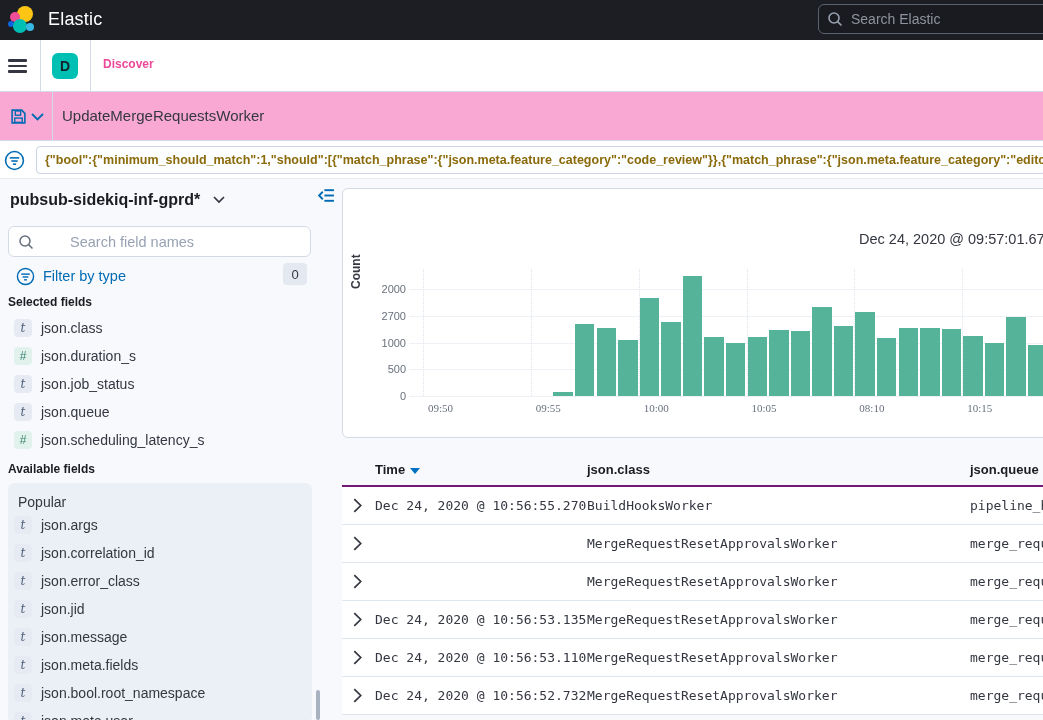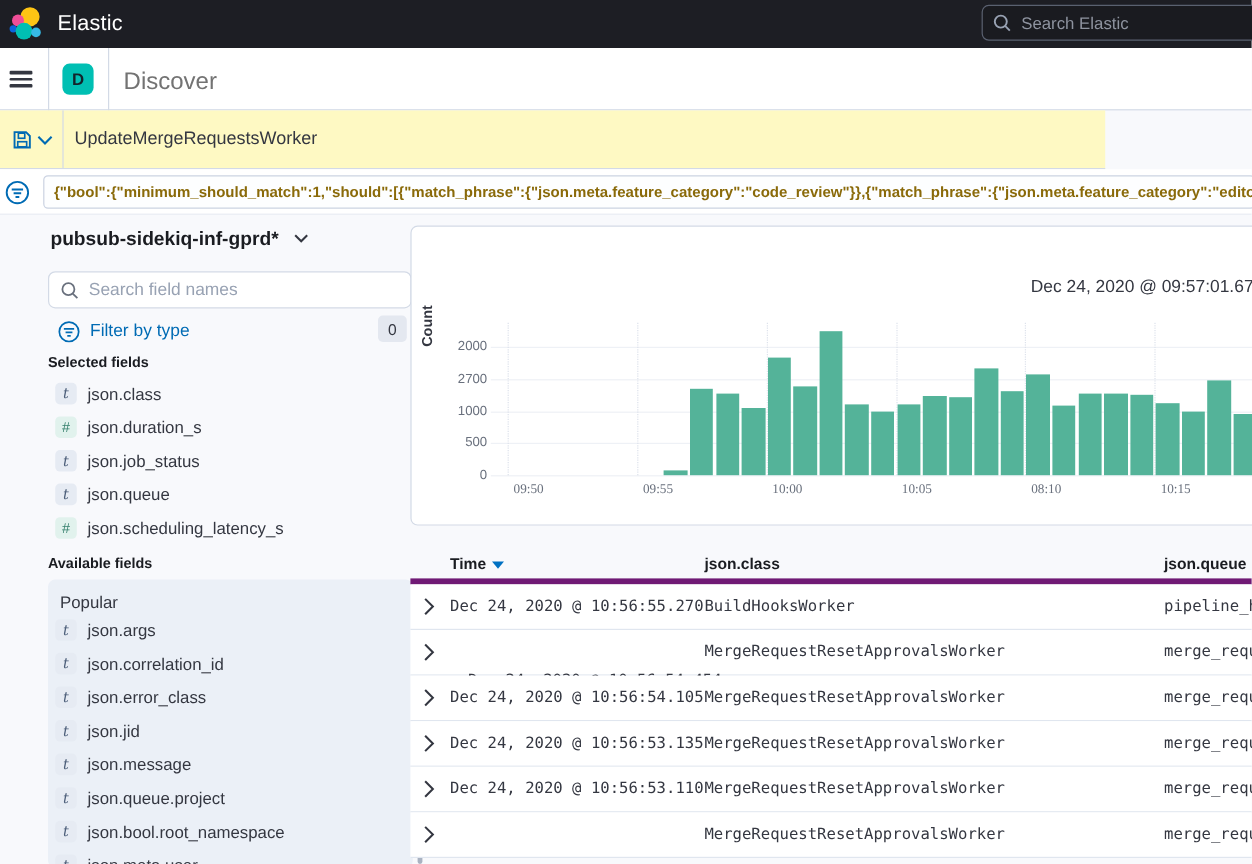--- a/index.html
+++ b/index.html
@@ -15,39 +15,39 @@
                 border:1px solid #5A6170; border-radius:6px; display:flex; align-items:center; padding:0 8px; }
   #hdr-search .ph { color:#8E939F; font-size:14px; margin-left:8px; }
 
   
   #navbar { position:absolute; left:0; top:40px; width:1043px; height:52px; background:#fff; border-bottom:1px solid #D3DAE6; }
   .vdiv { position:absolute; top:0; width:1px; height:52px; background:#D3DAE6; }
   #burger { position:absolute; left:8px; top:19px; width:19px; height:14px; cursor:pointer; }
   #burger div { height:2.6px; background:#343741; border-radius:1px; margin-bottom:3.1px; }
   #appbadge { position:absolute; left:52px; top:13px; width:26px; height:26px; background:#00BFB3; border-radius:6px;
               color:#13232B; font-weight:bold; font-size:14px; display:flex; align-items:center; justify-content:center; }
-  #crumb { position:absolute; left:103px; top:17px; font-size:20px; color:#737373; }
-
-  
-  #querybar { position:absolute; left:0; top:92px; width:921px; height:49px; background:#fef9c3; border-bottom:1px solid #D3DAE6; }
+  #crumb { position:absolute; left:103px; top:17px; font-size:12px; color:#ec4899;font-weight:bold; }
+
+  
+  #querybar { position:absolute; left:0; top:92px; width:1043px; height:49px; background:#f9a8d4; border-bottom:1px solid #D3DAE6; }
   #querybar .vdiv2 { position:absolute; left:52px; top:0; width:1px; height:48px; background:#D3DAE6; }
   #query-text { position:absolute; left:62px; top:15px; font-size:15px; color:#343741; white-space:nowrap; }
 
   
   #filterbar { position:absolute; left:0; top:141px; width:1043px; height:38px; background:#fff; border-bottom:1px solid #E8ECF3; }
   #filter-pill { position:absolute; left:36px; top:5px; width:1010px; height:28px; background:#FDFEFF;
                  border:1px solid #CBD3E2; border-radius:4px; overflow:hidden; white-space:nowrap;
                  font-size:12.5px; font-weight:bold; color:#8A6A0A; line-height:26px; padding:0 8px; cursor:pointer; }
 
   
-  #sidebar { position:absolute; left:0; top:179px; width:340px; height:541px;margin-left:32px; }
+  #sidebar { position:absolute; left:0; top:179px; width:340px; height:541px; }
   #idx-title { position:absolute; left:10px; top:12px; font-size:16px; font-weight:bold; color:#1A1C21; cursor:pointer; }
   #collapse-btn { position:absolute; left:318px; top:9px; cursor:pointer; }
   #field-search { position:absolute; left:8px; top:47px; width:303px; height:31px; background:#fff;
-                  border:1px solid #D3DAE6; border-radius:6px; display:flex; align-items:center; padding:0 9px; }
+                  border:1px solid #D3DAE6; border-radius:6px; display:flex; align-items:center; padding:0 9px;gap:28px; }
   #field-search .ph { color:#98A2B3; font-size:14.5px; margin-left:8px; }
   #filter-type { position:absolute; left:16px; top:86px; height:22px; display:flex; align-items:center; cursor:pointer; }
   #filter-type span { color:#006BB4; font-size:14.5px; margin-left:8px; }
   #filter-count { position:absolute; left:283px; top:84px; width:24px; height:22px; background:#E4E8F0; border-radius:4px;
                   font-size:13px; color:#343741; display:flex; align-items:center; justify-content:center; }
   .side-h { position:absolute; left:8px; font-size:12px; font-weight:bold; color:#1A1C21; }
   #selected-list { position:absolute; left:0; top:135px; width:340px; }
   .fitem { position:absolute; left:14px; height:20px; display:flex; align-items:center; cursor:pointer; }
   .fbadge { width:18px; height:18px; border-radius:4px; font-size:12px; display:flex; align-items:center;
             justify-content:center; margin-right:9px; font-family:"DejaVu Serif", serif; font-style:italic; }
@@ -65,21 +65,21 @@
   #ylab { position:absolute; left:6px; top:100px; font-size:12px; font-weight:bold; color:#343741;
           transform:rotate(-90deg); transform-origin:left top; }
   .ytick { position:absolute; left:28px; width:35px; text-align:right; font-size:11px; color:#69707D; }
   .xtick { position:absolute; top:213px; width:60px; text-align:right; font-size:11px; color:#69707D;font-family:Liberation Serif, serif; }
   .hgrid { position:absolute; left:66px; right:0; height:1px; background:#EEF1F6; }
   .vgrid { position:absolute; top:80px; height:127px; width:0; border-left:1px dotted #DDE2EB; }
   .bar { position:absolute; background:#54B399; cursor:pointer; }
 
   
   #doctable { position:absolute; left:342px; top:455px; width:701px; }
-  #thead { position:relative; height:32px; border-bottom:5px solid #701a75; }
+  #thead { position:relative; height:32px; border-bottom:2px solid #701a75; }
   .th { position:absolute; top:7px; font-size:13px; font-weight:bold; color:#1A1C21; cursor:pointer; }
   .sort-caret { display:inline-block; width:0; height:0; border-left:5px solid transparent; border-right:5px solid transparent;
                 border-top:6px solid #0071C2; margin-left:5px; vertical-align:middle; }
   .trow { position:relative; height:38px; border-bottom:1px solid #E0E6EF; background:#fff; }
   .td { position:absolute; top:11px; font-family:"DejaVu Sans Mono", monospace; font-size:13px; color:#343741; white-space:nowrap;text-align:center; }
   .expand { position:absolute; left:10px; top:11px; cursor:pointer; }
   svg { display:block; }
 </style>
 </head>
 <body>
@@ -211,21 +211,21 @@
     <div class="fitem" style="top: 420px;">
       <span class="fbadge fb-s">t</span>
       <span class="fname">json.jid</span>
     </div>
     <div class="fitem" style="top: 448px;">
       <span class="fbadge fb-s">t</span>
       <span class="fname">json.message</span>
     </div>
     <div class="fitem" style="top: 476px;">
       <span class="fbadge fb-s">t</span>
-      <span class="fname">json.queue.project</span>
+      <span class="fname">json.meta.fields</span>
     </div>
     <div class="fitem" style="top: 504px;">
       <span class="fbadge fb-s">t</span>
       <span class="fname">json.bool.root_namespace</span>
     </div>
     <div class="fitem" style="top: 532px;">
       <span class="fbadge fb-s">t</span>
       <span class="fname">json.meta.user</span>
     </div>
   </div>
@@ -308,21 +308,20 @@
         <div class="td" style="left: 48px; margin-top: 24px;">Dec 24, 2020 @ 10:56:54.454</div>
         <div class="td" style="left: 245px;">MergeRequestResetApprovalsWorker</div>
         <div class="td" style="left: 628px;">merge_reque</div>
       </div>
       <div class="trow">
         <div class="expand">
           <svg width="11" height="15" viewBox="0 0 10 14">
             <polyline points="2,1 8,7 2,13" fill="none" stroke="#343741" stroke-width="1.6"></polyline>
           </svg>
         </div>
-        <div class="td" style="left: 33px;">Dec 24, 2020 @ 10:56:54.105</div>
         <div class="td" style="left: 245px;">MergeRequestResetApprovalsWorker</div>
         <div class="td" style="left: 628px;">merge_reque</div>
       </div>
       <div class="trow">
         <div class="expand">
           <svg width="11" height="15" viewBox="0 0 10 14">
             <polyline points="2,1 8,7 2,13" fill="none" stroke="#343741" stroke-width="1.6"></polyline>
           </svg>
         </div>
         <div class="td" style="left: 33px;">Dec 24, 2020 @ 10:56:53.135</div>
@@ -338,17 +337,18 @@
         <div class="td" style="left: 33px;">Dec 24, 2020 @ 10:56:53.110</div>
         <div class="td" style="left: 245px;">MergeRequestResetApprovalsWorker</div>
         <div class="td" style="left: 628px;">merge_reque</div>
       </div>
       <div class="trow">
         <div class="expand">
           <svg width="11" height="15" viewBox="0 0 10 14">
             <polyline points="2,1 8,7 2,13" fill="none" stroke="#343741" stroke-width="1.6"></polyline>
           </svg>
         </div>
+        <div class="td" style="left: 33px;">Dec 24, 2020 @ 10:56:52.732</div>
         <div class="td" style="left: 245px;">MergeRequestResetApprovalsWorker</div>
         <div class="td" style="left: 628px;">merge_reque</div>
       </div>
     </div>
 </div>
 
 </body></html>

